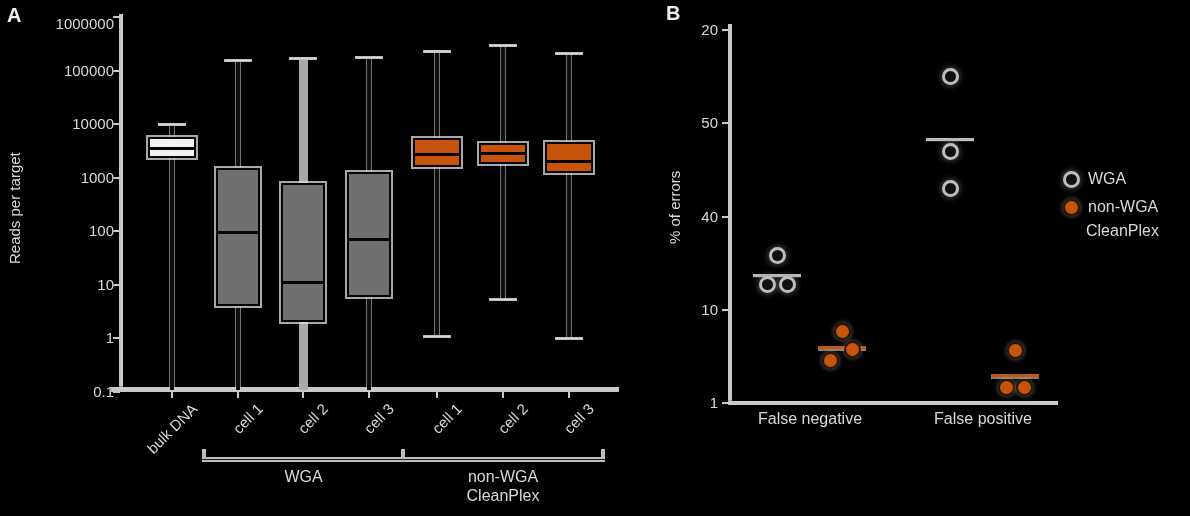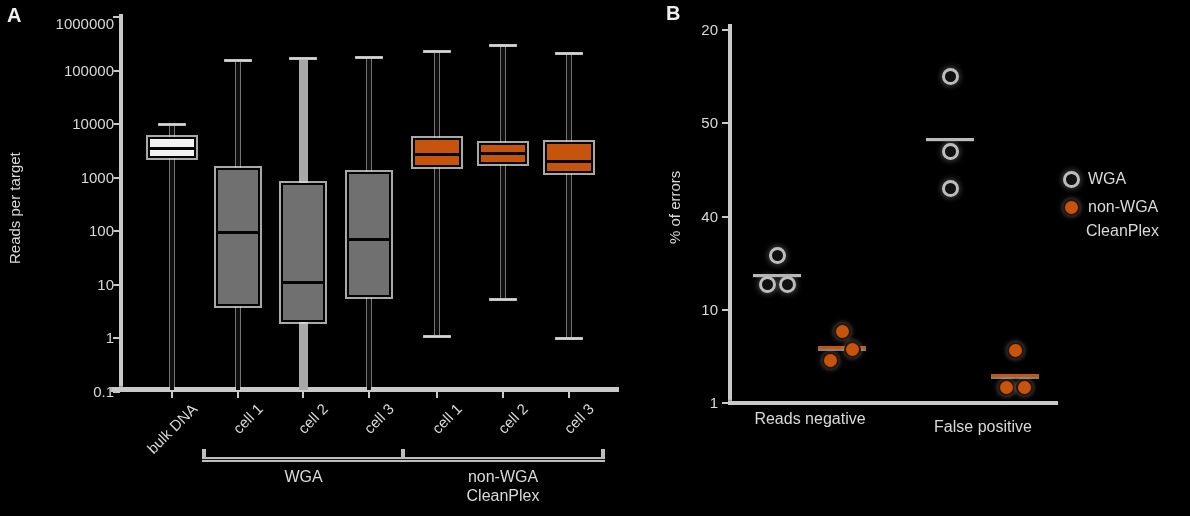--- a/index.html
+++ b/index.html
@@ -146,22 +146,22 @@
       <div class="tick" style="left: 722px; top: 29.1px; width: 6px; height: 2px;"></div>
       <div class="tick-label" style="left: 678px; top: 21.1px; width: 40px;">20</div>
       <div class="tick" style="left: 722px; top: 122.4px; width: 6px; height: 2px;"></div>
       <div class="tick-label" style="left: 678px; top: 114.4px; width: 40px;">50</div>
       <div class="tick" style="left: 722px; top: 215.7px; width: 6px; height: 2px;"></div>
       <div class="tick-label" style="left: 678px; top: 207.7px; width: 40px;">40</div>
       <div class="tick" style="left: 722px; top: 309px; width: 6px; height: 2px;"></div>
       <div class="tick-label" style="left: 678px; top: 301px; width: 40px;">10</div>
       <div class="tick" style="left: 722px; top: 401.97px; width: 6px; height: 2px;"></div>
       <div class="tick-label" style="left: 678px; top: 393.97px; width: 40px;">1</div>
-      <div class="xcat-b" style="left: 810px; top: 410px;">Reads negative</div>
-      <div class="xcat-b" style="left: 983px; top: 410px; margin-top: 8px;">False positive</div>
+      <div class="xcat-b" style="left: 810px; top: 410px;">False negative</div>
+      <div class="xcat-b" style="left: 983px; top: 410px;">False positive</div>
       <div class="mean-gray" style="left: 753px; top: 274.479px; width: 48px;"></div>
       <div class="mean-gray" style="left: 926px; top: 138.261px; width: 48px;"></div>
       <div class="mean-orange" style="left: 818px; top: 346.188px; width: 48px;"></div>
       <div class="mean-orange" style="left: 991px; top: 374.079px; width: 48px;"></div>
       <div class="pt-open" style="left: 768.5px; top: 247.386px;"></div>
       <div class="pt-open" style="left: 758.5px; top: 276.309px;"></div>
       <div class="pt-open" style="left: 778.5px; top: 276.309px;"></div>
       <div class="pt-open" style="left: 941.5px; top: 68.25px;"></div>
       <div class="pt-open" style="left: 941.5px; top: 142.89px;"></div>
       <div class="pt-open" style="left: 941.5px; top: 180.21px;"></div>

